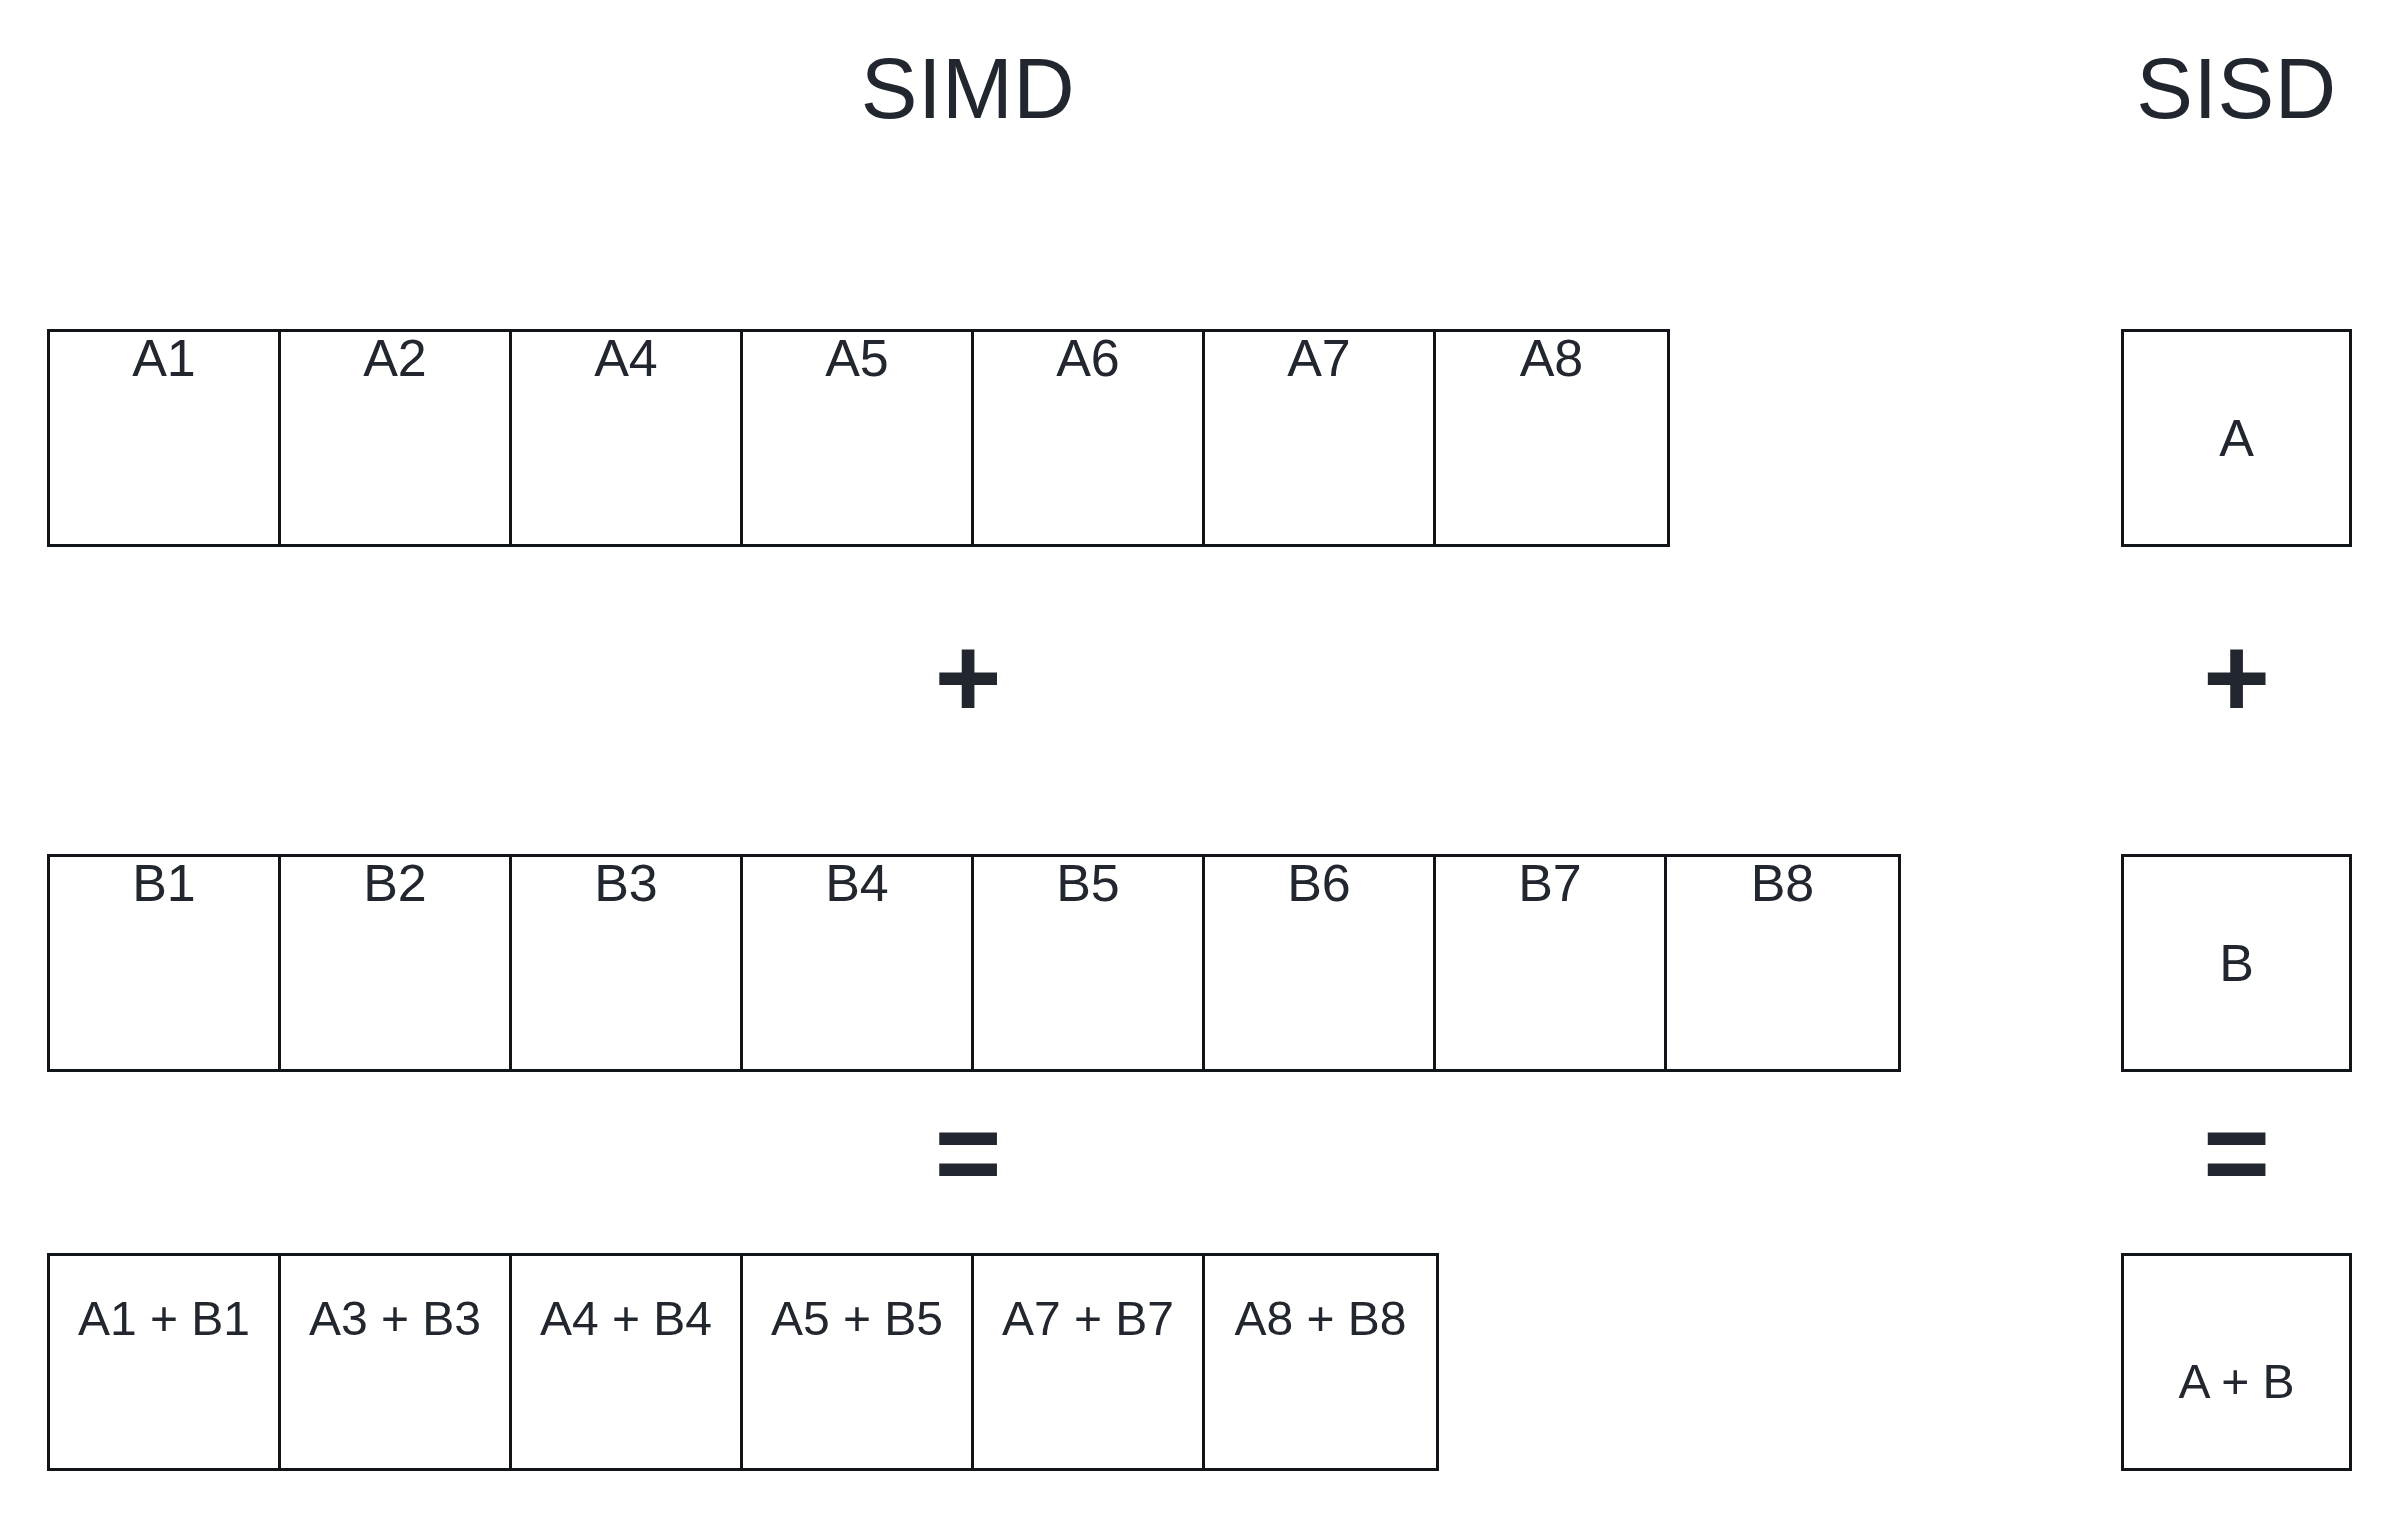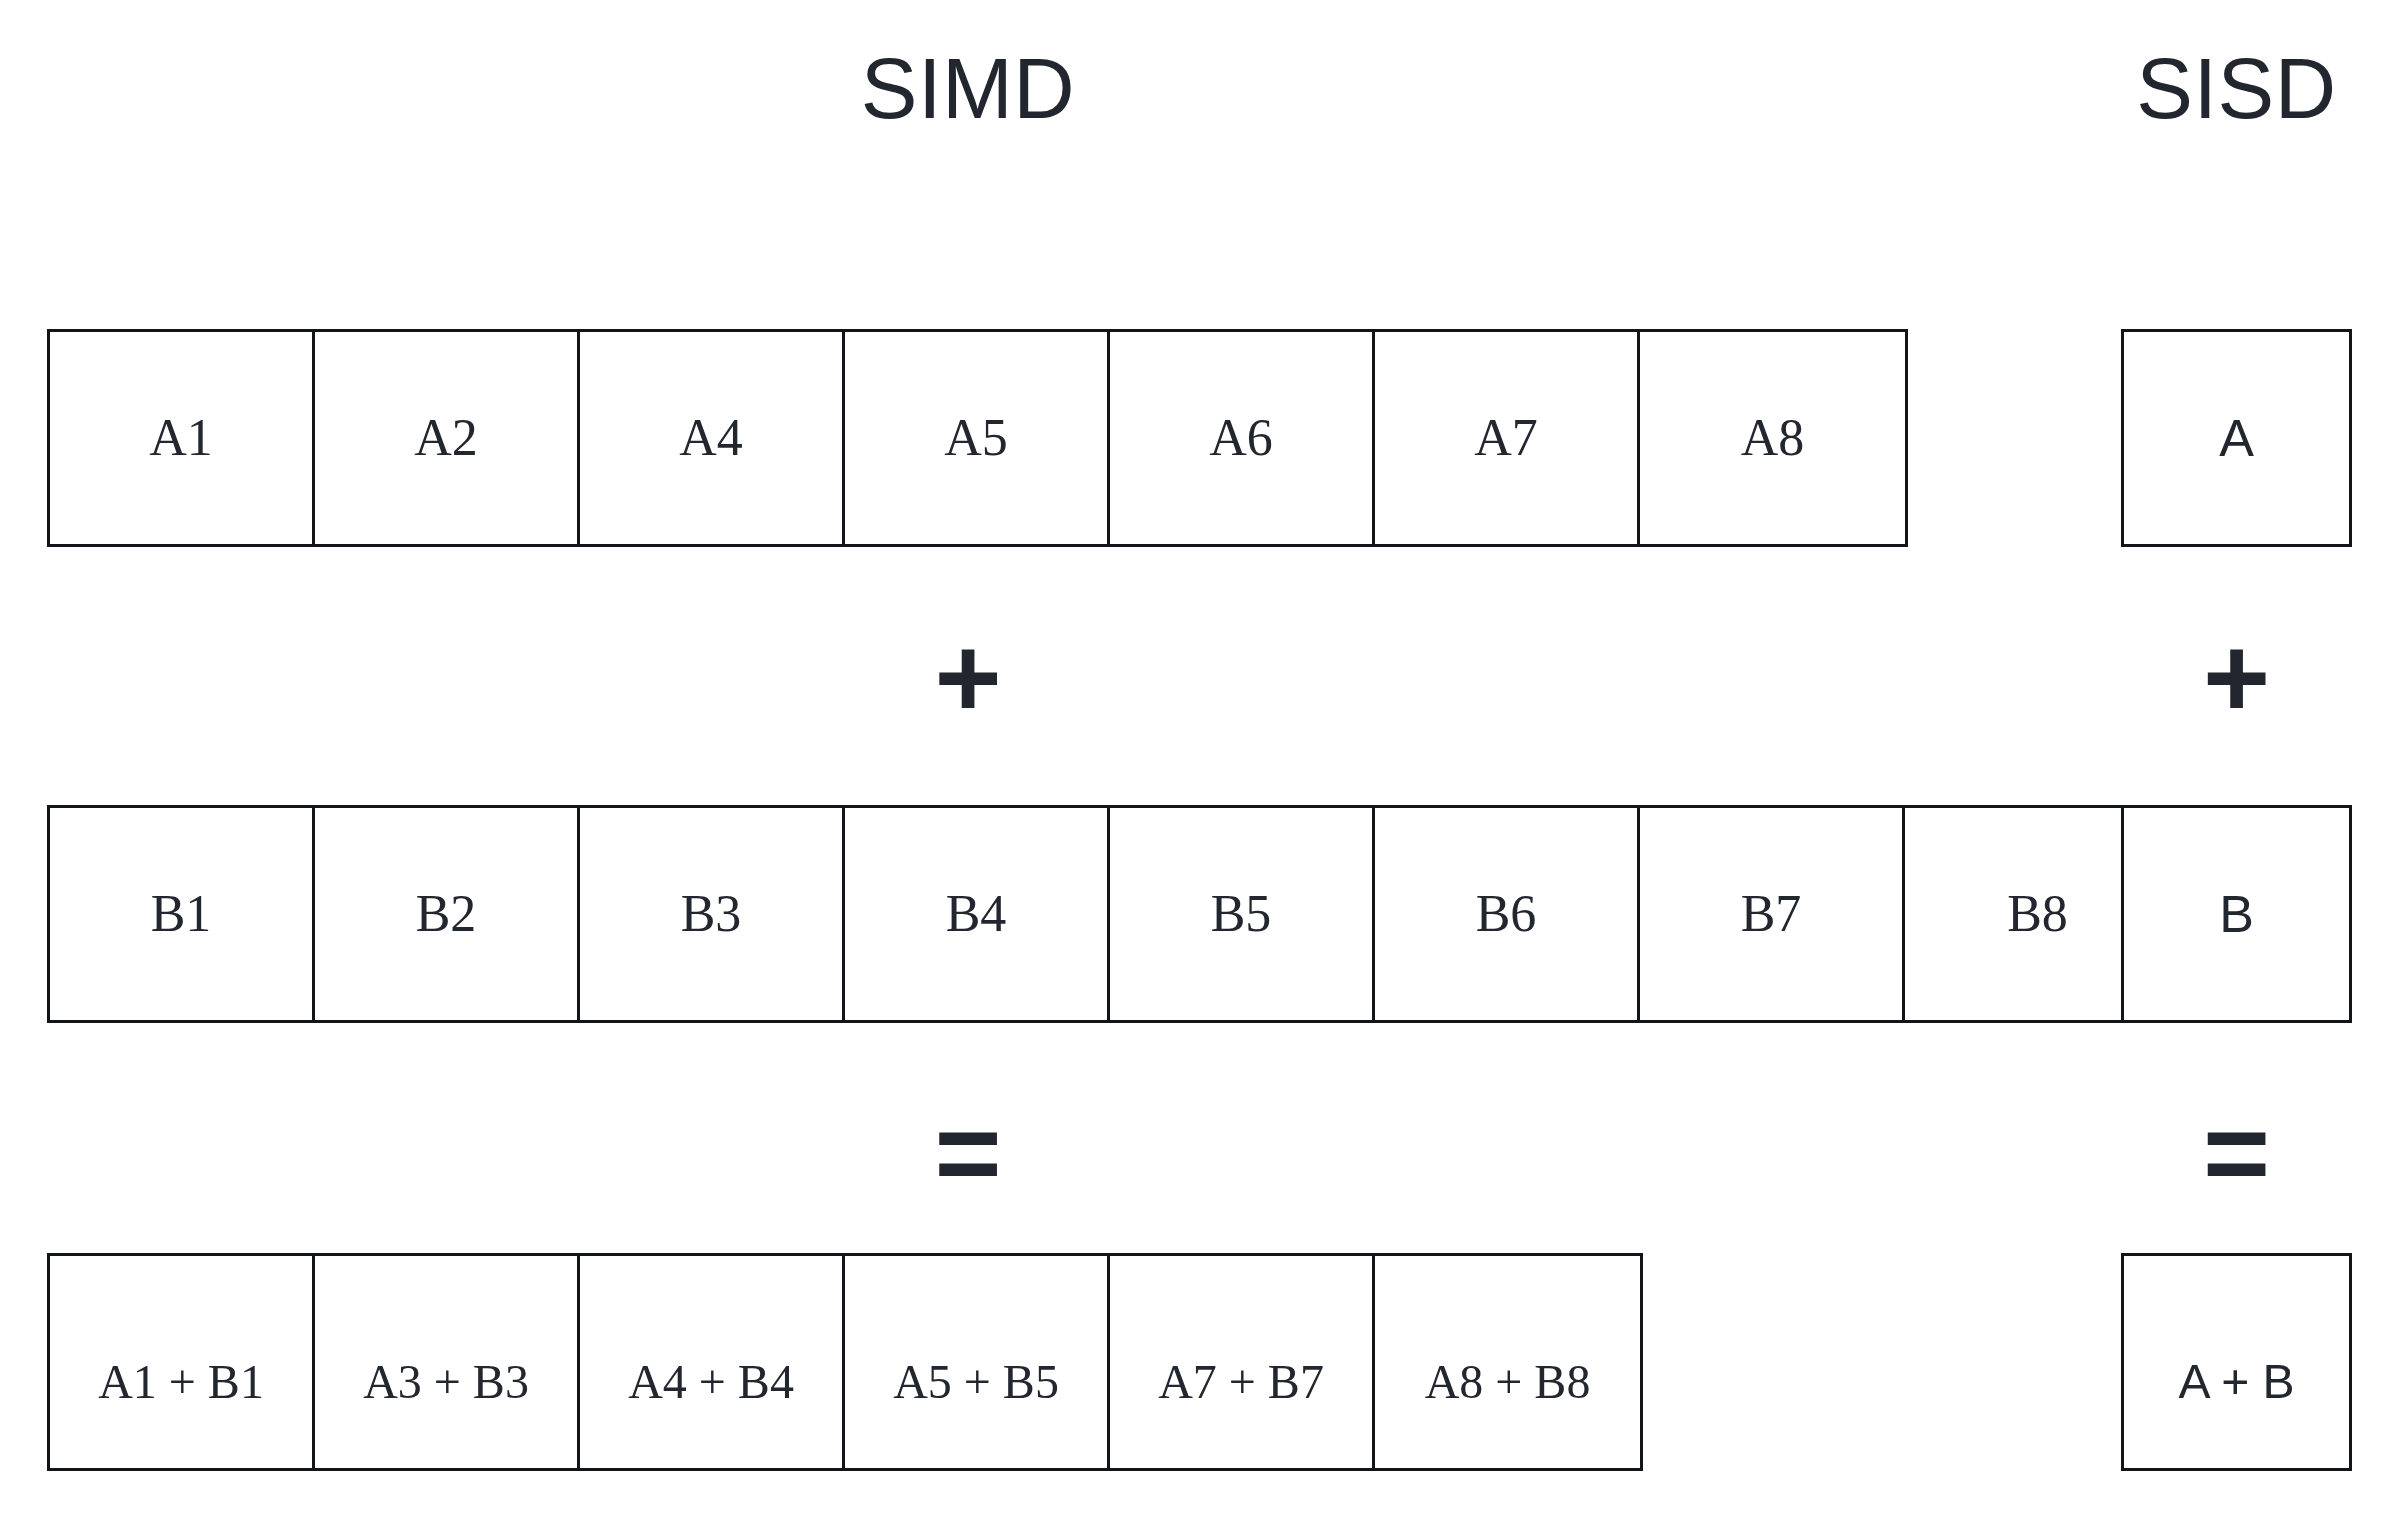--- a/index.html
+++ b/index.html
@@ -46,45 +46,43 @@
   }
 
   
   .row-band {
     position: absolute;
     left: 0;
     width: 2398px;
     height: 218px;
   }
   #row-a      { top: 329px; }
-  #row-b      { top: 805px; }
+  #row-b      { top: 854px; }
   #row-result { top: 1253px; }
 
   
   .vector {
     position: absolute;
     left: 47px;
     top: 0;
     height: 218px;
     display: flex;
     box-sizing: border-box;
     border: 3.8px solid #111418;
     background: #ffffff;
   }
   .vector .cell {
     box-sizing: border-box;
-    width: 265px;
+    width: 231px;
     height: 100%;
     display: flex;
-    align-items: center;
     justify-content: center;
     border-right: 3.8px solid #111418;
     background: #ffffff;
     white-space: nowrap;
-    font-family: Liberation Serif, serif;
   }
   .vector .cell:last-child {
     border-right: none;
     border-radius: 28px;
   }
 
   
   .scalar {
     position: absolute;
     left: 2121px;

